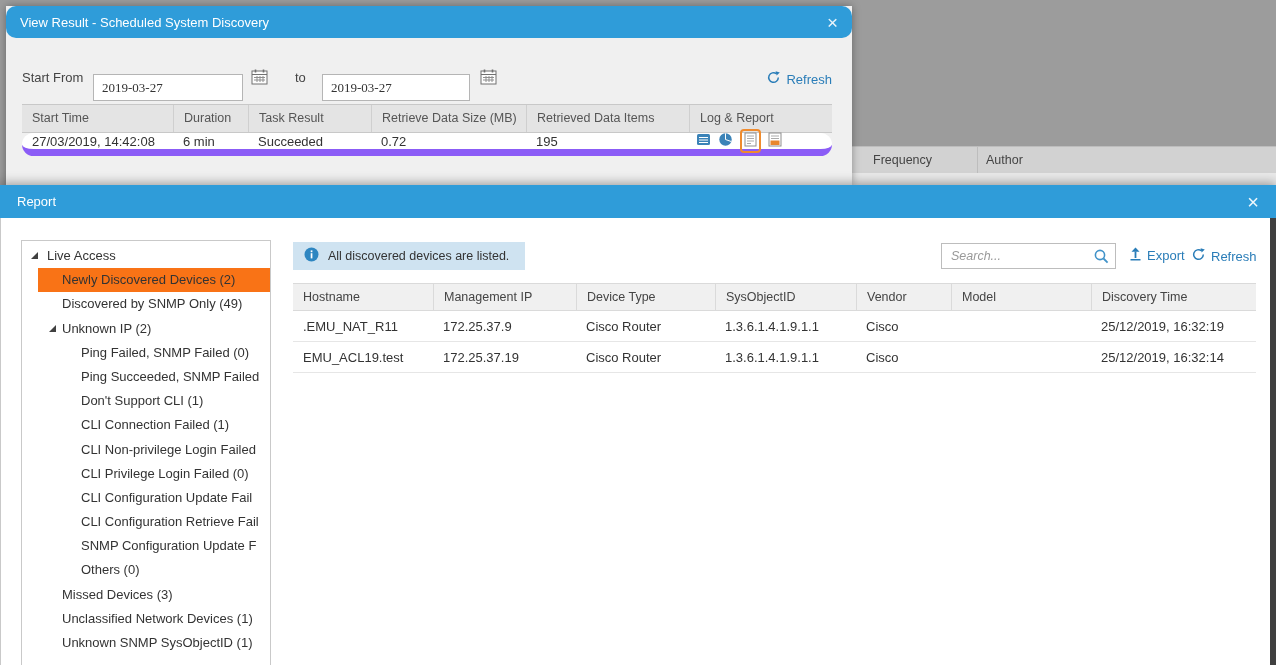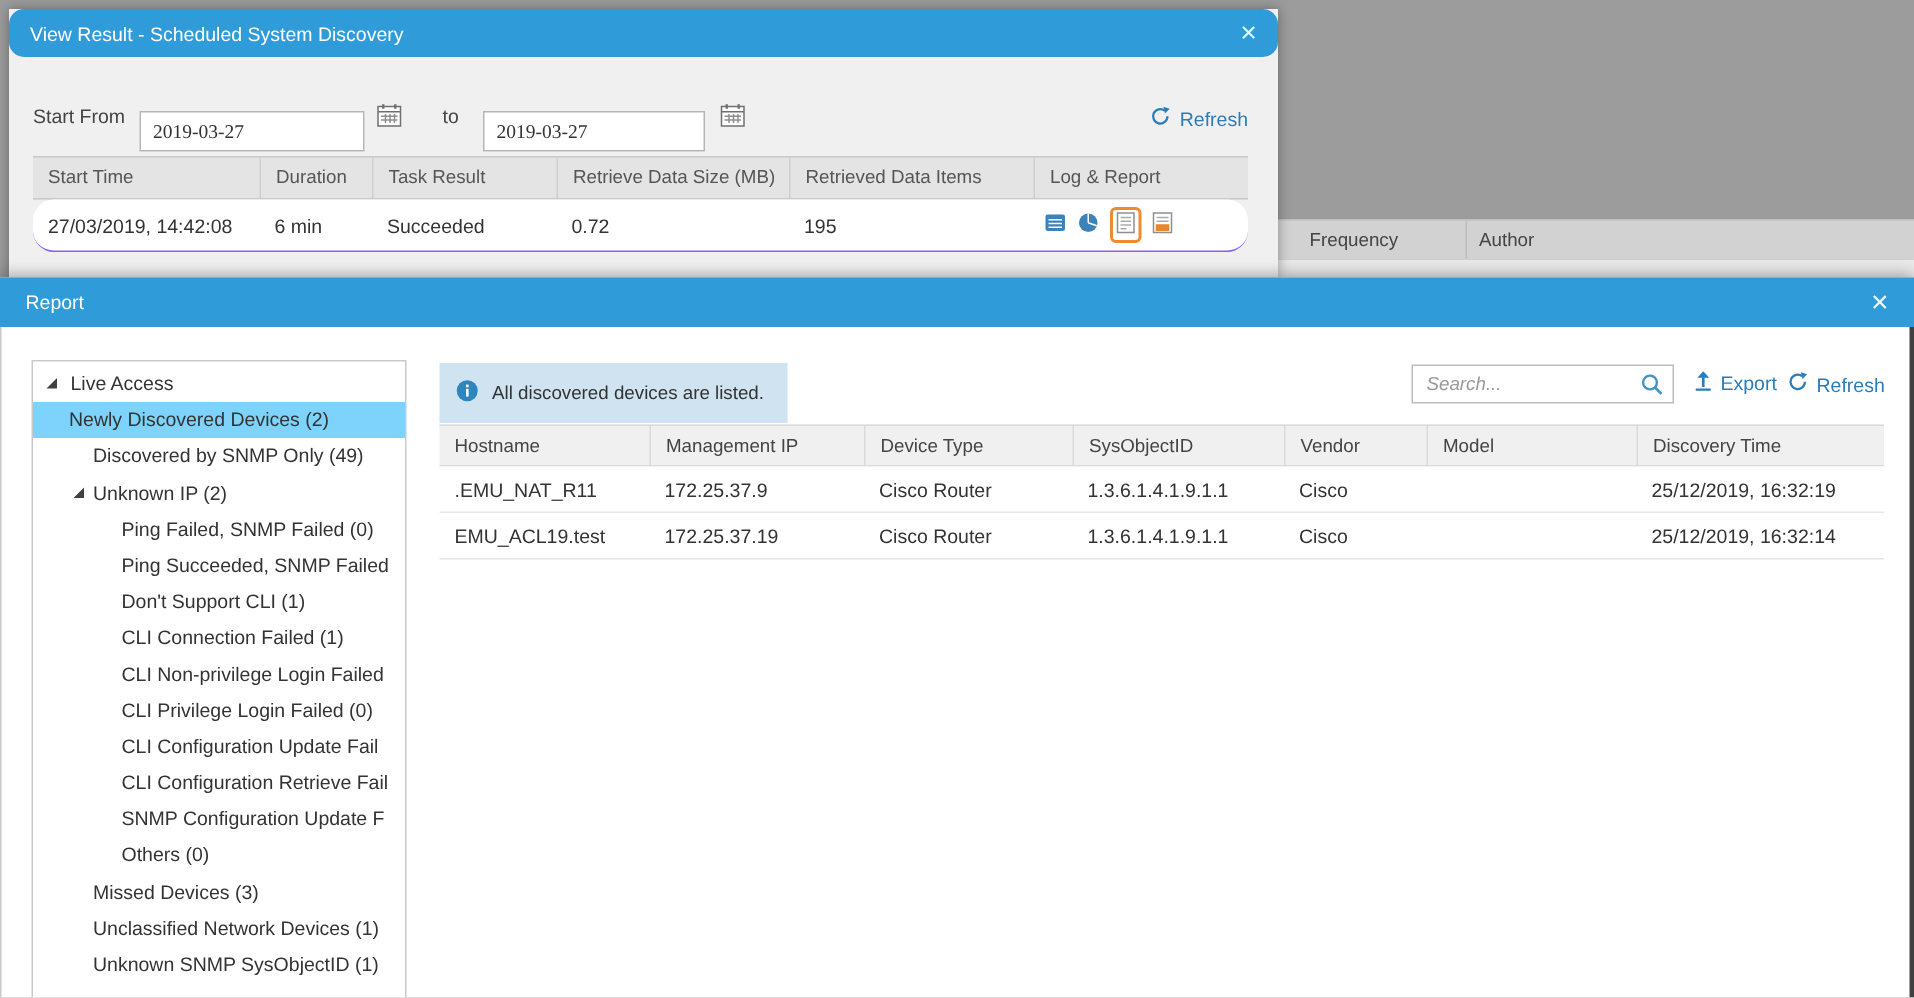--- a/index.html
+++ b/index.html
@@ -12,47 +12,47 @@
   .titlebar .close{margin-left:auto;font-size:19px;line-height:1;color:#EAF4FA;}
   .vr-label{position:absolute;font-size:13px;color:#444;}
   .vr-input{position:absolute;width:150px;height:27px;border:1px solid #B5B5B5;background:#FFF;font-size:13px;color:#333;padding:0 8px;font-family:Liberation Serif, serif;top:68px;}
   .cal-btn{position:absolute;top:60px;width:24px;height:24px;display:flex;align-items:center;justify-content:center;background:transparent;border:none;}
   .link{display:flex;align-items:center;gap:5px;color:#2A7DB8;font-size:13px;cursor:pointer;}
   .vr-refresh{position:absolute;right:20px;top:64px;}
   .vr-table{position:absolute;left:16px;top:98px;width:810px;}
   .thead{display:flex;height:29px;background:#E4E4E4;border-top:1px solid #C8C8C8;border-bottom:1px solid #C8C8C8;}
   .th{font-size:12.5px;color:#555;line-height:27px;padding-left:10px;border-left:1px solid #CFCFCF;white-space:nowrap;overflow:hidden;}
   .th:first-child{border-left:none;}
-  .trow{display:flex;height:35px;background:#FFF;border-bottom:1px solid #8b5cf6;align-items:center;font-size:13px;color:#333;border-radius:14px;}
+  .trow{display:flex;height:23px;background:#FFF;border-bottom:7px solid #8b5cf6;align-items:center;font-size:13px;color:#333;border-radius:14px;}
   .td{padding-left:10px;white-space:nowrap;overflow:hidden;}
   .c1{width:151px}.c2{width:75px}.c3{width:123px}.c4{width:155px}.c5{width:163px}.c6{width:143px}
   .icon-cell{display:flex;align-items:center;gap:7px;padding-left:7px;}
   .icon-hl{border:2px solid #EF8B2E;border-radius:4px;padding:1px 2px;display:flex;align-items:center;}
 
   
   .bg-band{position:absolute;left:852px;top:146px;right:0;height:27px;background:#D2D2D2;border-top:1px solid #BDBDBD;display:flex;align-items:stretch;font-size:12.5px;color:#444;z-index:1;}
   .bg-cell1{padding-left:21px;width:125px;display:flex;align-items:center;}
   .bg-cell2{padding-left:8px;border-left:1px solid #BDBDBD;display:flex;align-items:center;flex:1;}
   .bg-light{position:absolute;left:852px;top:173px;right:0;height:12px;background:#E9E9E9;z-index:1;}
 
   
   .rp-dialog{position:absolute;left:0;top:185px;width:1276px;height:480px;background:#FFF;z-index:10;box-shadow:0 -2px 10px rgba(0,0,0,.35);}
   .rp-titlebar{position:absolute;left:0;top:0;right:0;height:33px;background:#2F9CD9;color:#FFF;display:flex;align-items:center;padding:0 17px;font-size:13px;}
   .rp-titlebar .close{margin-left:auto;font-size:20px;line-height:1;color:#F0F8FC;}
-  .rp-body{position:absolute;left:0;top:33px;right:0;bottom:0;background:#FFF;border-left:1px solid #C9C9C9;border-right:3px solid #404040;}
+  .rp-body{position:absolute;left:0;top:33px;right:0;bottom:0;background:#FFF;border-left:1px solid #C9C9C9;border-right:6px solid #404040;}
   .tree-panel{position:absolute;left:20px;top:22px;width:250px;bottom:-1px;border:1px solid #C9C9C9;background:#FFF;padding-top:3px;overflow:hidden;}
   .tree-item{height:24.2px;line-height:24px;font-size:13px;color:#333;white-space:nowrap;overflow:hidden;position:relative;cursor:default;}
   .tree-item .tri{position:absolute;top:7px;display:inline-flex;}
   .lvl0{padding-left:25px;}
   .lvl0 .tri{left:8px;}
   .lvl1{padding-left:40px;}
   .lvl1.has-tri .tri{left:26px;}
   .lvl2{padding-left:59px;}
-  .tree-item.selected{background:#7dd3fc;padding-left:24px;}
-  .info-bar{position:absolute;left:292px;top:24px;height:40px;display:inline-flex;align-items:center;gap:9px;background:#CFE3F1;padding:0 16px 0 11px;font-size:12.5px;color:#333;}
+  .tree-item.selected{background:#f97316;margin-left:16px;padding-left:24px;}
+  .info-bar{position:absolute;left:292px;top:24px;height:28px;display:inline-flex;align-items:center;gap:9px;background:#CFE3F1;padding:0 16px 0 11px;font-size:12.5px;color:#333;}
   .search-box{position:absolute;left:940px;top:25px;width:175px;height:26px;border:1px solid #BDBDBD;background:#FFF;}
   .search-box input{width:146px;height:24px;border:none;outline:none;padding:0 0 0 9px;font-size:12.5px;color:#555;font-family:inherit;background:transparent;}
   .search-box input::placeholder{color:#999;font-style:italic;}
   .search-icon{position:absolute;right:5px;top:4px;display:inline-flex;}
   .export-link{position:absolute;left:1128px;top:29px;}
   .refresh-link2{position:absolute;left:1190px;top:29px;}
   .rp-table{position:absolute;left:292px;top:65px;width:963px;}
   .rp-thead{display:flex;height:28px;background:#F0F0F0;border-top:1px solid #DADADA;border-bottom:1px solid #DADADA;}
   .rp-th{font-size:12.5px;color:#444;line-height:26px;padding-left:10px;border-left:1px solid #DADADA;white-space:nowrap;overflow:hidden;}
   .rp-th:first-child{border-left:none;}

